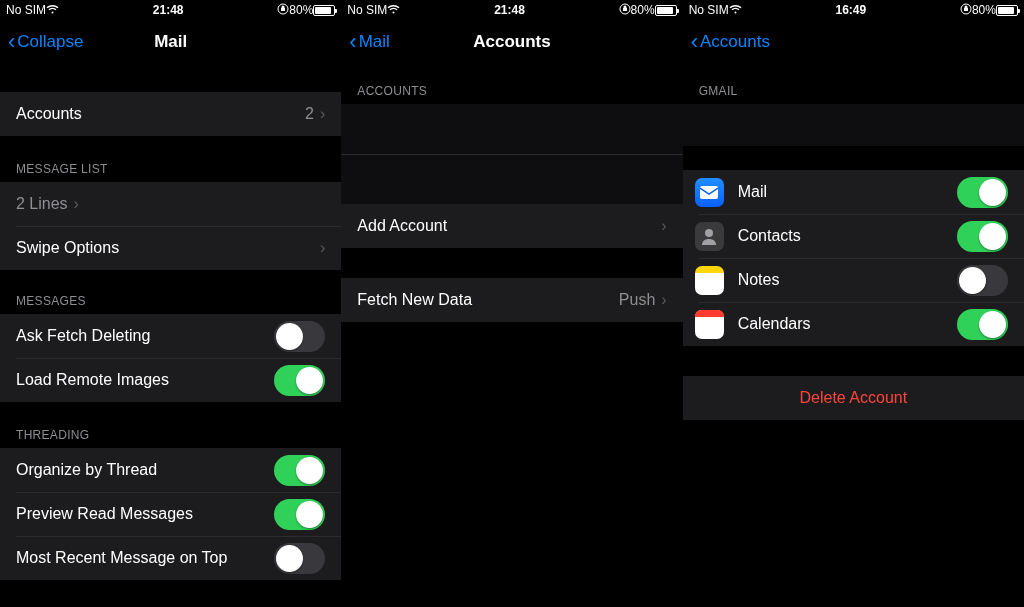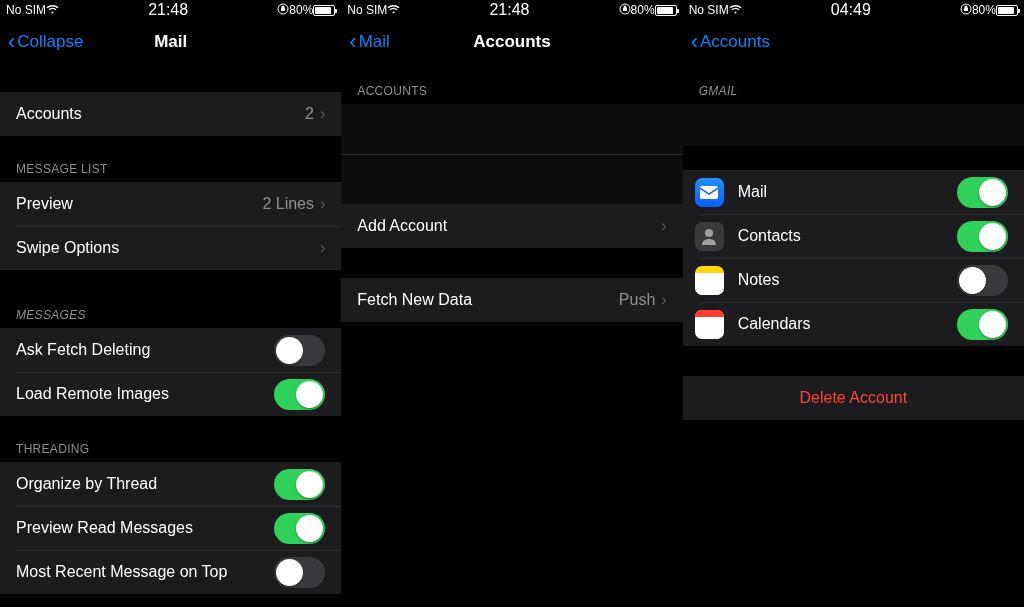--- a/index.html
+++ b/index.html
@@ -24,21 +24,21 @@
   .status-bar {
     height: 20px;
     display: flex;
     align-items: center;
     justify-content: space-between;
     padding: 0 6px;
     font-size: 12px;
     color: #fff;
   }
   .status-left, .status-right { display: flex; align-items: center; }
-  .status-center { font-weight: 400; font-size: 16px; }
+  .status-center { font-weight: 700; font-size: 12px; }
   .wifi-icon { font-size: 10px; }
   .battery {
     width: 22px; height: 11px;
     border: 1px solid #fff;
     border-radius: 2px;
     position: relative;
   }
   .battery::after {
     content: "";
     position: absolute;
@@ -215,31 +215,30 @@
     <div class="cell">
       <span class="cell-label">Accounts</span>
       <span class="cell-value">2</span>
       <span class="chevron">›</span>
     </div>
   </div>
 
   <div class="section-header" style="margin-top:18px;">MESSAGE LIST</div>
   <div class="cell-group">
     <div class="cell">
-      <span class="cell-label">Preview</span>
       <span class="cell-value">2 Lines</span>
       <span class="chevron">›</span>
     </div>
     <div class="cell">
       <span class="cell-label">Swipe Options</span>
       <span class="chevron">›</span>
     </div>
   </div>
 
-  <div class="section-header" style="margin-top:30px;font-style:italic;">MESSAGES</div>
+  <div class="section-header" style="margin-top:16px;">MESSAGES</div>
   <div class="cell-group">
     <div class="cell">
       <span class="cell-label">Ask Fetch Deleting</span>
       <div class="toggle off">
           <div class="toggle-knob"></div>
         </div>
     </div>
     <div class="cell">
       <span class="cell-label">Load Remote Images</span>
       <div class="toggle on">
@@ -329,21 +328,21 @@
 <div class="screen">
   <div class="status-bar">
     <div class="status-left">
       <span>No SIM</span>
       <span class="wifi-icon">
         <svg width="13" height="10" viewBox="0 0 13 10">
             <path d="M6.5 9.5a1 1 0 100-2 1 1 0 000 2zm-3-3.2a4.5 4.5 0 016 0l1-1a6 6 0 00-8 0l1 1zm-2-2a7.5 7.5 0 0110 0l1-1a9 9 0 00-12 0l1 1z" fill="#fff"></path>
           </svg>
       </span>
     </div>
-    <div class="status-center">04:49</div>
+    <div class="status-center">16:49</div>
     <div class="status-right">
       <span class="rotation-lock">
         <svg width="12" height="12" viewBox="0 0 12 12">
             <circle cx="6" cy="6" r="5" stroke="#fff" stroke-width="1" fill="none"></circle>
             <path d="M4.5 5V4a1.5 1.5 0 013 0v1h.5v3h-4V5h.5z" fill="#fff"></path>
           </svg>
       </span>
       <span>80%</span>
       <div class="battery">
           <div class="battery-fill"></div>
@@ -351,21 +350,21 @@
     </div>
   </div>
 
   <div class="nav-bar">
     <div class="nav-back">
       <span class="chev">‹</span>
       <span>Accounts</span>
     </div>
   </div>
 
-  <div class="section-header" style="margin-top:12px;font-style:italic;">GMAIL</div>
+  <div class="section-header" style="margin-top:12px;">GMAIL</div>
 
   <div class="cell-group">
     <div class="redacted-row" style="height:42px;"></div>
   </div>
 
   <div class="black-gap" style="height:24px;"></div>
 
   <div class="cell-group">
     <div class="cell with-icon">
       <div class="app-icon icon-mail">

